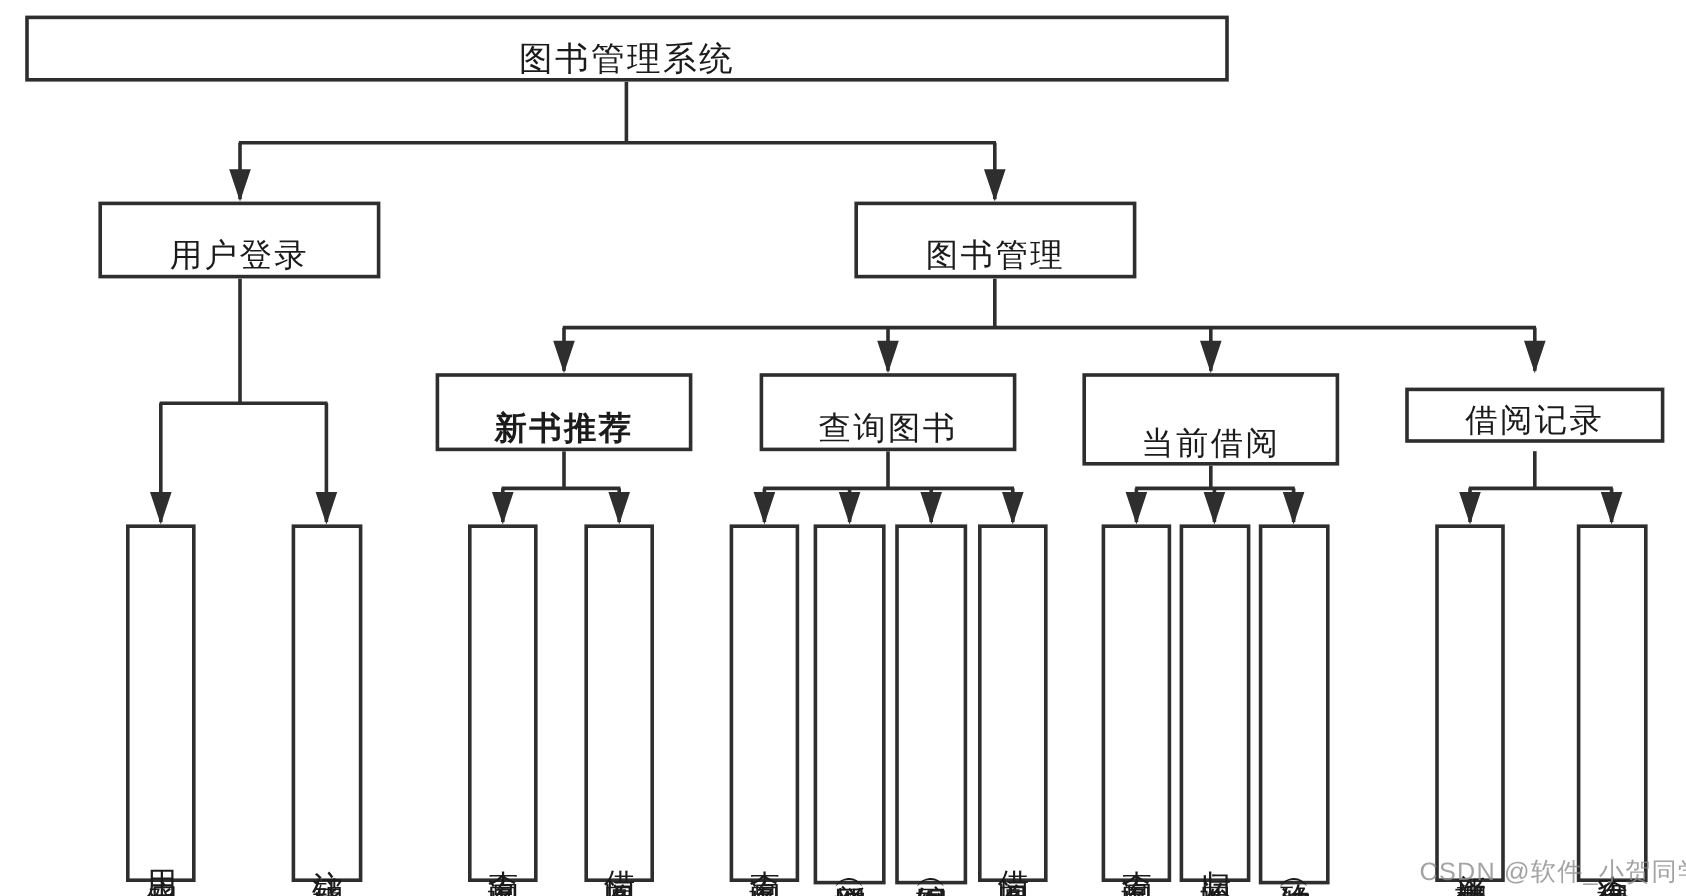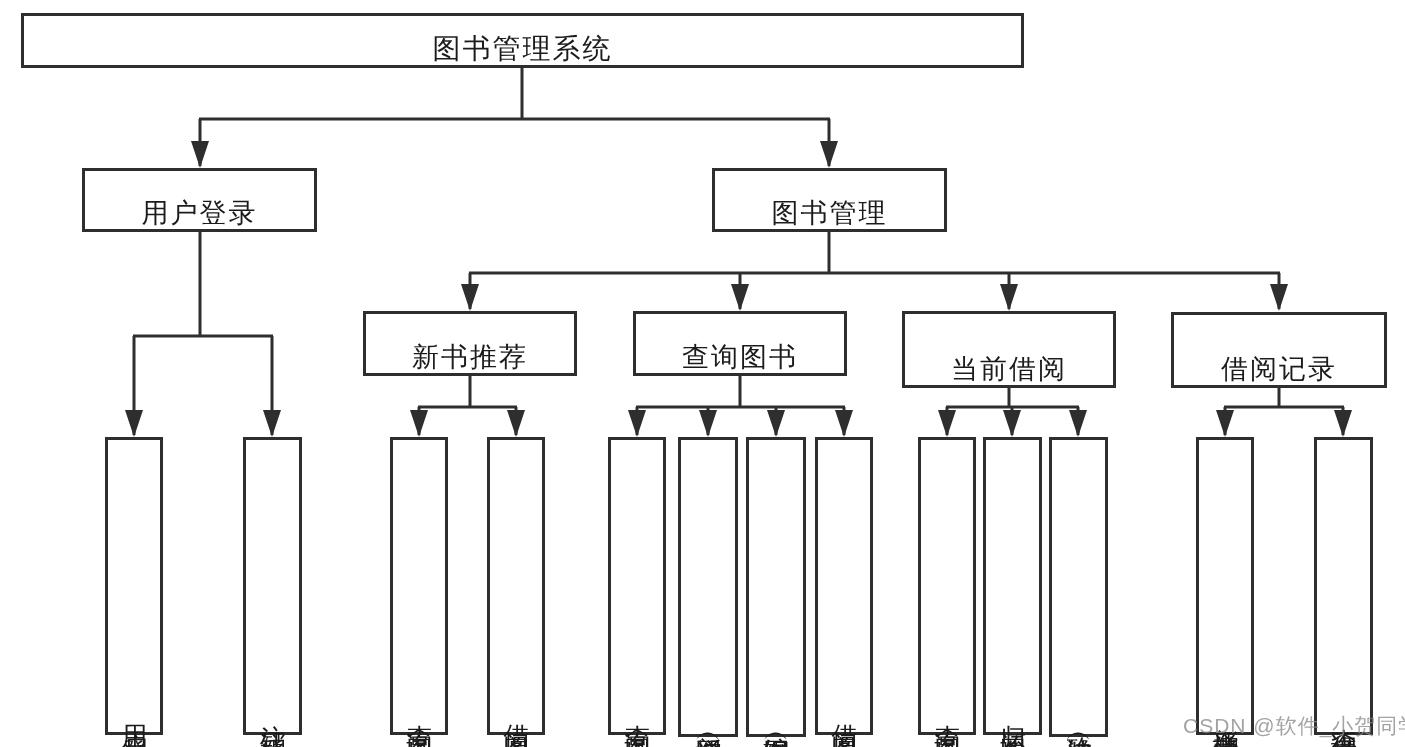--- a/index.html
+++ b/index.html
@@ -114,30 +114,30 @@
   <div id="nodes">
       <div class="node horizontal" style="left: 21px; top: 13px; width: 1003px; height: 55px; border-color: rgb(46, 46, 46); font-size: 28px;">
         <span>图书管理系统</span>
       </div>
       <div class="node horizontal" style="left: 82px; top: 168px; width: 235px; height: 64px; border-color: rgb(46, 46, 46);">
         <span>用户登录</span>
       </div>
       <div class="node horizontal" style="left: 712px; top: 168px; width: 235px; height: 64px; border-color: rgb(46, 46, 46);">
         <span>图书管理</span>
       </div>
-      <div class="node horizontal" style="left: 363px; top: 311px; width: 214px; height: 65px; border-color: rgb(46, 46, 46);">
+      <div class="node horizontal" style="left: 363px; top: 311px; width: 214px; height: 65px; border-color: rgb(46, 46, 46); font-weight: bold;">
         <span>新书推荐</span>
       </div>
       <div class="node horizontal" style="left: 633px; top: 311px; width: 214px; height: 65px; border-color: rgb(46, 46, 46);">
         <span>查询图书</span>
       </div>
       <div class="node horizontal" style="left: 902px; top: 311px; width: 214px; height: 77px; border-color: rgb(46, 46, 46);">
         <span>当前借阅</span>
       </div>
-      <div class="node horizontal" style="left: 1171px; top: 312px; width: 216px; height: 76px; border-color: rgb(46, 46, 46);">
+      <div class="node horizontal" style="left: 1171px; top: 323px; width: 216px; height: 46px; border-color: rgb(46, 46, 46);">
         <span>借阅记录</span>
       </div>
       <div class="node vertical" style="left: 105px; top: 437px; width: 58px; height: 298px; border-color: rgb(46, 46, 46); font-size: 26px;">
         <span style="letter-spacing: 7px;">用户登录</span>
       </div>
       <div class="node vertical" style="left: 243px; top: 437px; width: 59px; height: 298px; border-color: rgb(46, 46, 46); font-size: 26px;">
         <span style="letter-spacing: 7px;">注销登录</span>
       </div>
       <div class="node vertical" style="left: 390px; top: 437px; width: 58px; height: 298px; border-color: rgb(46, 46, 46); font-size: 26px;">
         <span style="letter-spacing: 7px;">查询图书</span>

